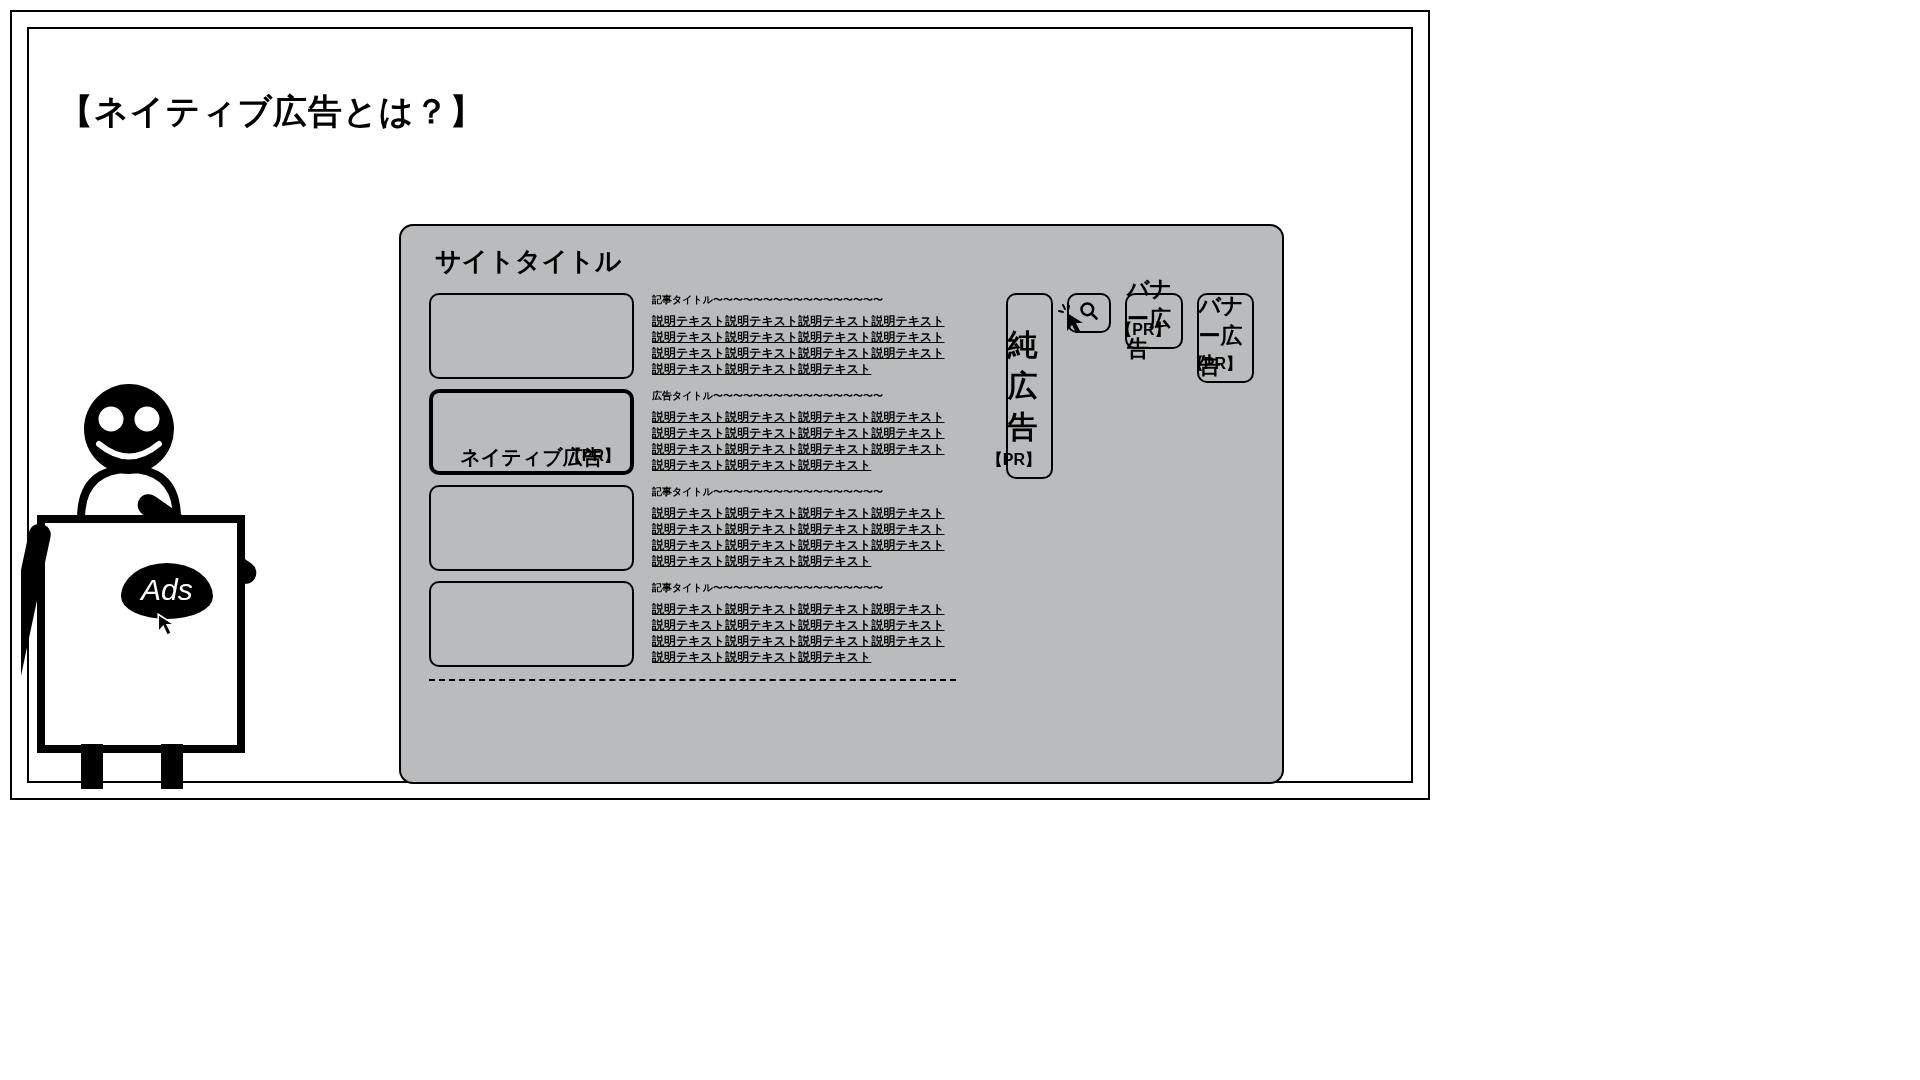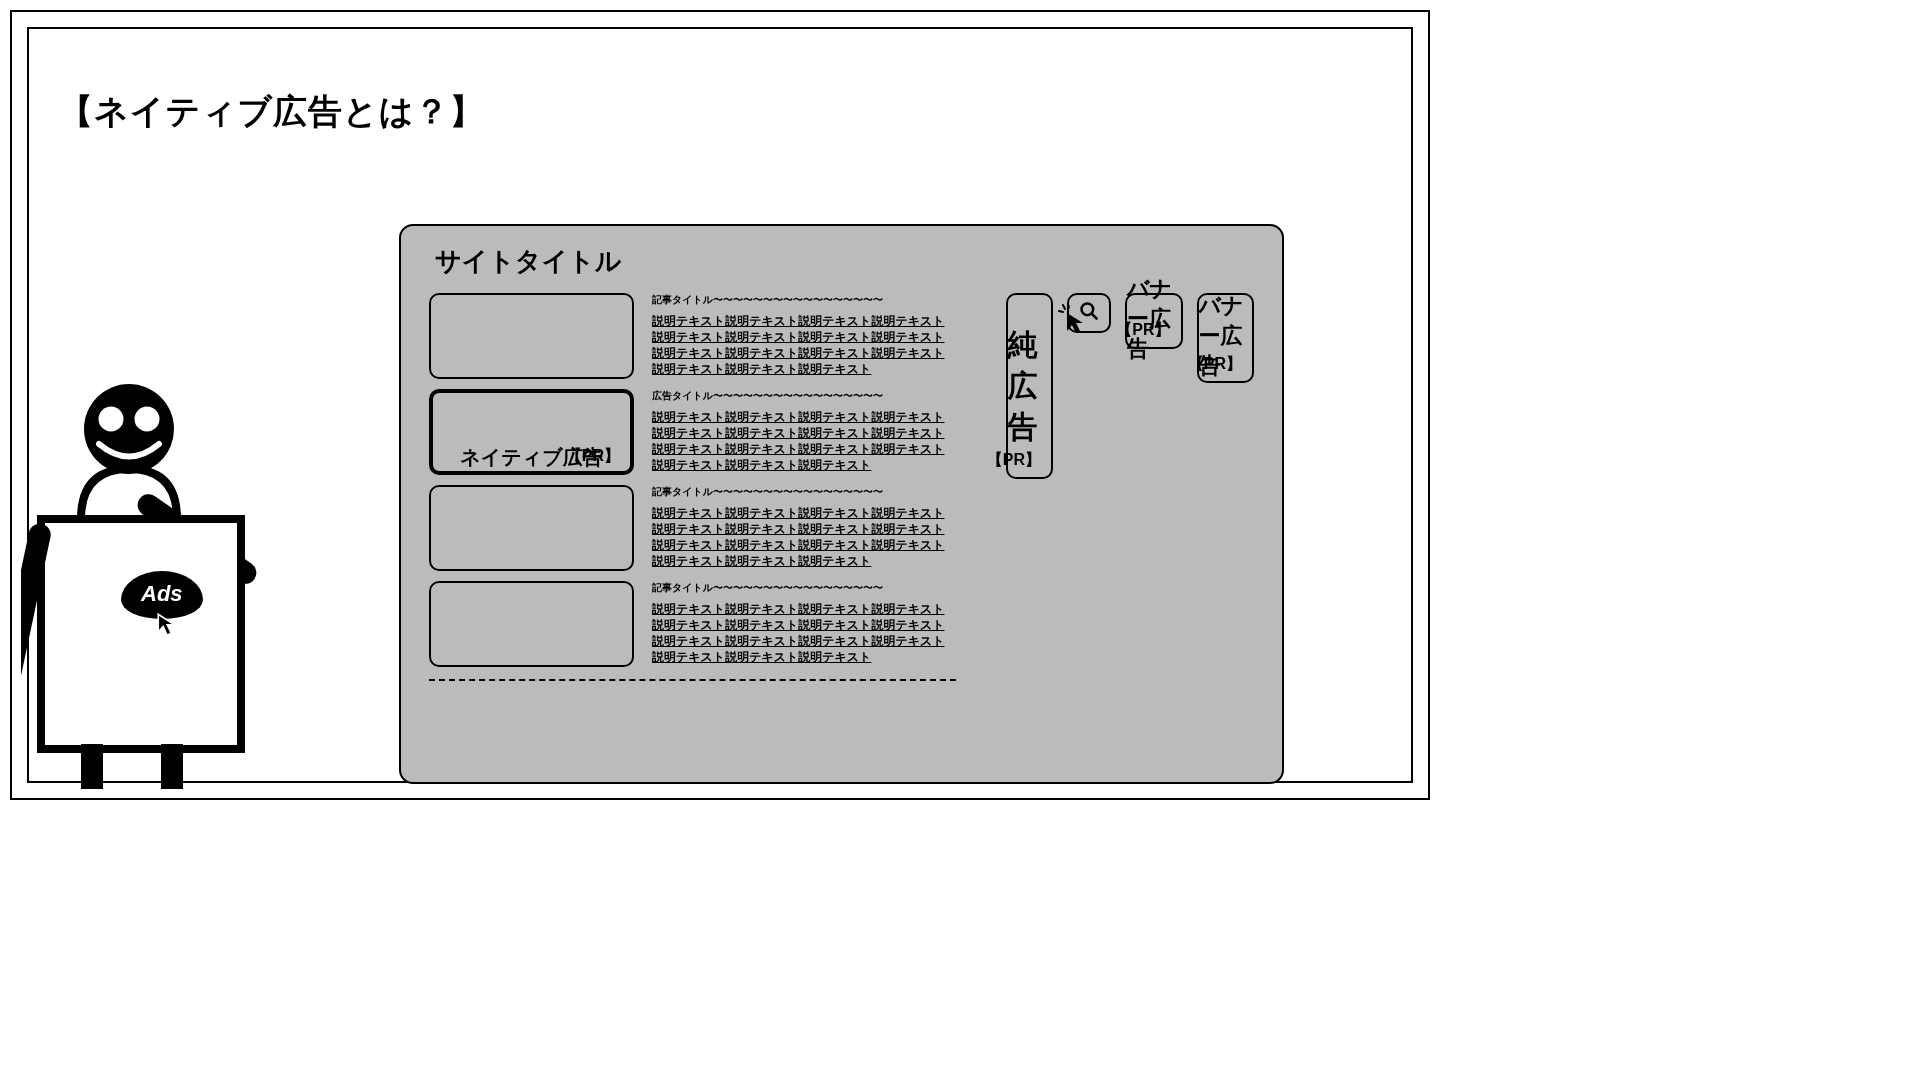--- a/index.html
+++ b/index.html
@@ -149,22 +149,22 @@
     bottom: -8px;
     width: 310px;
     height: 420px;
   }
   .ads-badge {
     position: absolute;
     left: 100px;
     bottom: 170px;
     background: #000;
     color: #fff;
-    font-weight: 700;
-    font-size: 22px;
+    font-weight: 400;
+    font-size: 30px;
     font-style: italic;
     padding: 10px 20px 12px 20px;
     border-radius: 50% 50% 50% 50% / 60% 60% 40% 40%;
   }
 </style>
 </head>
 <body>
 
 <div class="outer-frame">
   <div class="inner-frame">

